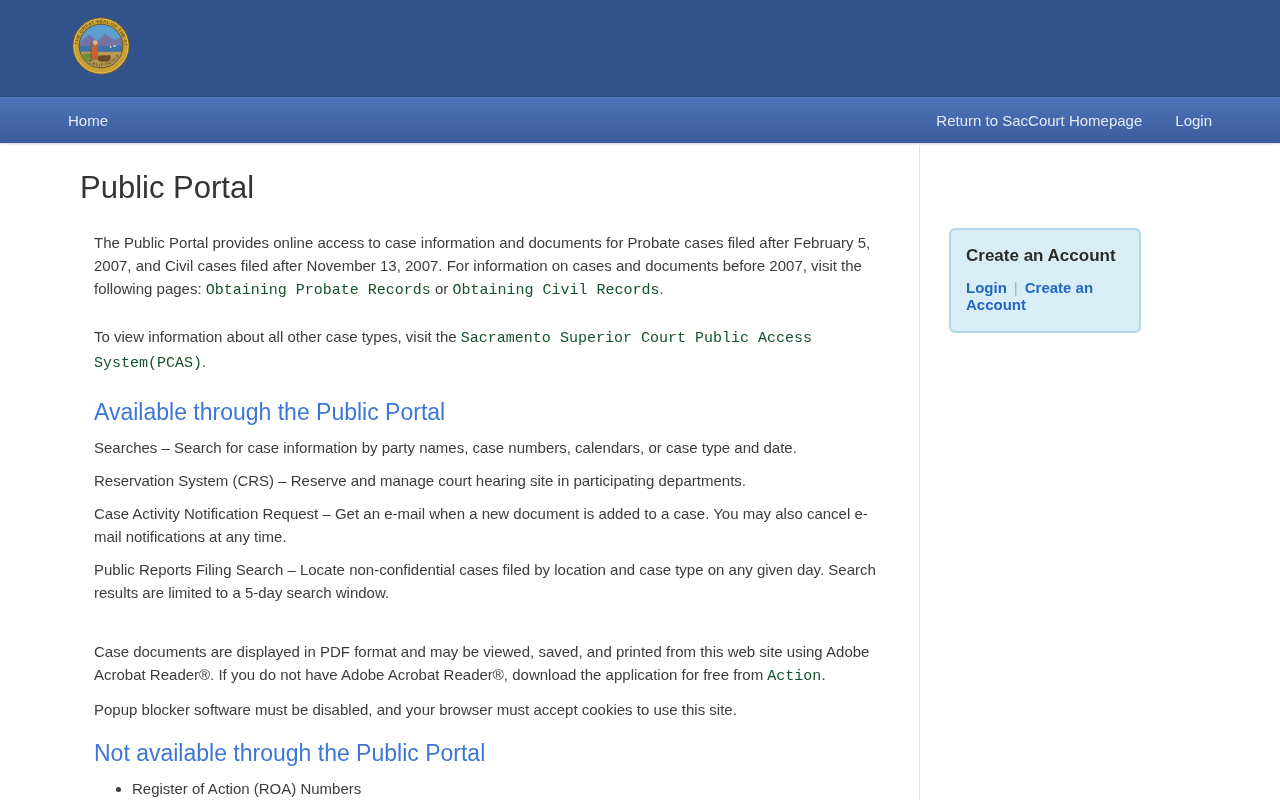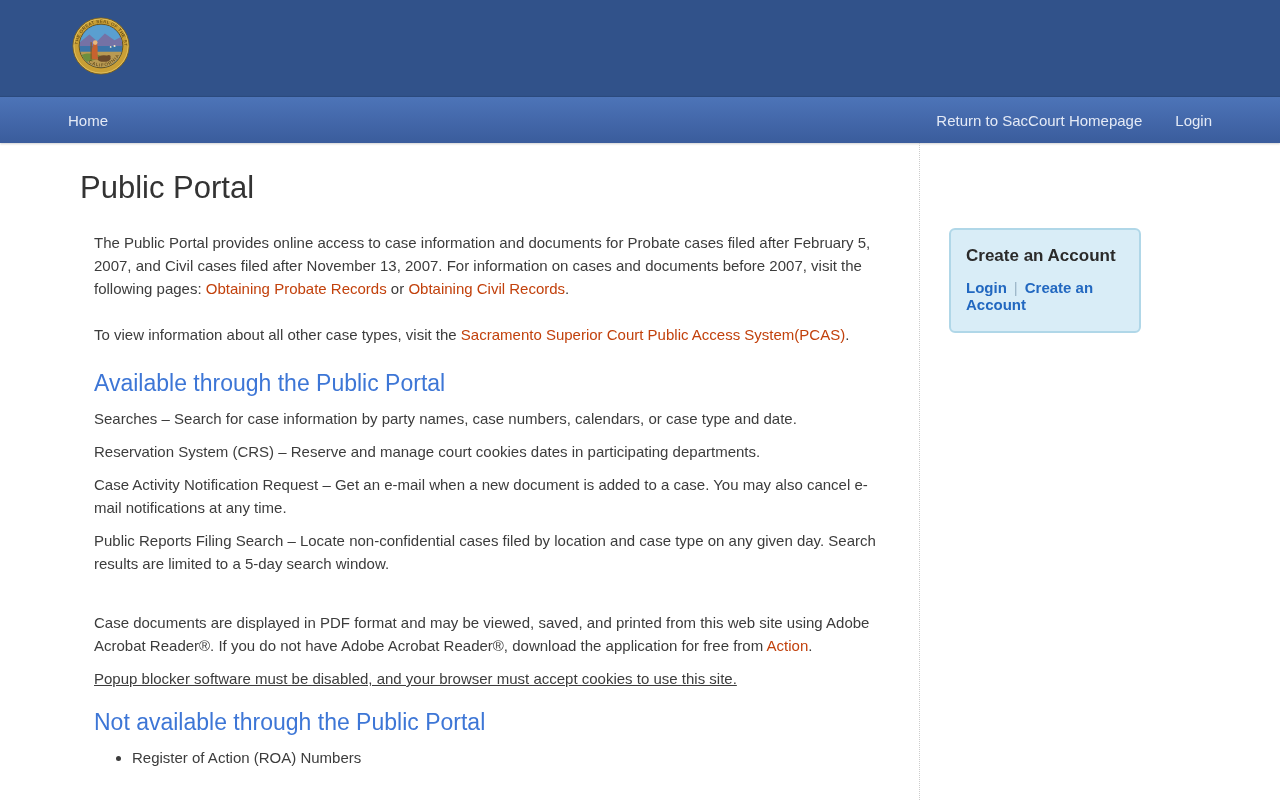--- a/index.html
+++ b/index.html
@@ -77,32 +77,33 @@
   }
   .content-inner { padding-left: 14px; }
   .content-inner p {
     font-size: 15px;
     line-height: 23px;
     color: #3c3c3c;
   }
   .p-intro { margin-bottom: 23px; }
   .p-item  { margin-bottom: 10px; }
   .p-adobe { margin-top: 36px; margin-bottom: 10px; }
-  .p-popup { margin-bottom: 18px; text-decoration: underline; }
+  .p-popup { margin-bottom: 18px; }
   .h2-blue {
     color: #3d76d6;
     font-size: 23px;
     font-weight: 500;
     line-height: 28px;
     margin: 17px 0 10px;
   }
   .body-link {
-    color: #c2410c;
+    color: #14532d;
     text-decoration: none;
     cursor: pointer;
+    font-family: Liberation Mono, monospace;
   }
   .roa-list {
     margin: 1px 0 0 38px;
     font-size: 15px;
     line-height: 23px;
     color: #3c3c3c;
   }
   .roa-list li { margin-bottom: 4px; }
 
   
@@ -185,21 +186,21 @@
       <h1 class="page-title">Public Portal</h1>
 
       <div class="content-inner">
         <p class="p-intro"><span>The Public Portal provides online access to case information and documents for Probate cases filed after February 5, 2007, and Civil cases filed after November 13, 2007. For information on cases and documents before 2007, visit the following pages: </span><a class="body-link">Obtaining Probate Records</a><span> or </span><a class="body-link">Obtaining Civil Records</a><span>.</span></p>
 
         <p class="p-intro"><span>To view information about all other case types, visit the </span><a class="body-link">Sacramento Superior Court Public Access System(PCAS)</a><span>.</span></p>
 
         <h2 class="h2-blue">Available through the Public Portal</h2>
 
         <p class="p-item">Searches – Search for case information by party names, case numbers, calendars, or case type and date.</p>
-        <p class="p-item">Reservation System (CRS) – Reserve and manage court cookies dates in participating departments.</p>
+        <p class="p-item">Reservation System (CRS) – Reserve and manage court hearing site in participating departments.</p>
         <p class="p-item">Case Activity Notification Request – Get an e-mail when a new document is added to a case. You may also cancel e-mail notifications at any time.</p>
         <p class="p-item">Public Reports Filing Search – Locate non-confidential cases filed by location and case type on any given day. Search results are limited to a 5-day search window.</p>
 
         <p class="p-adobe"><span>Case documents are displayed in PDF format and may be viewed, saved, and printed from this web site using Adobe Acrobat Reader®. If you do not have Adobe Acrobat Reader®, download the application for free from </span><a class="body-link">Action</a><span>.</span></p>
 
         <p class="p-popup">Popup blocker software must be disabled, and your browser must accept cookies to use this site.</p>
 
         <h2 class="h2-blue">Not available through the Public Portal</h2>
 
         <ul class="roa-list">

